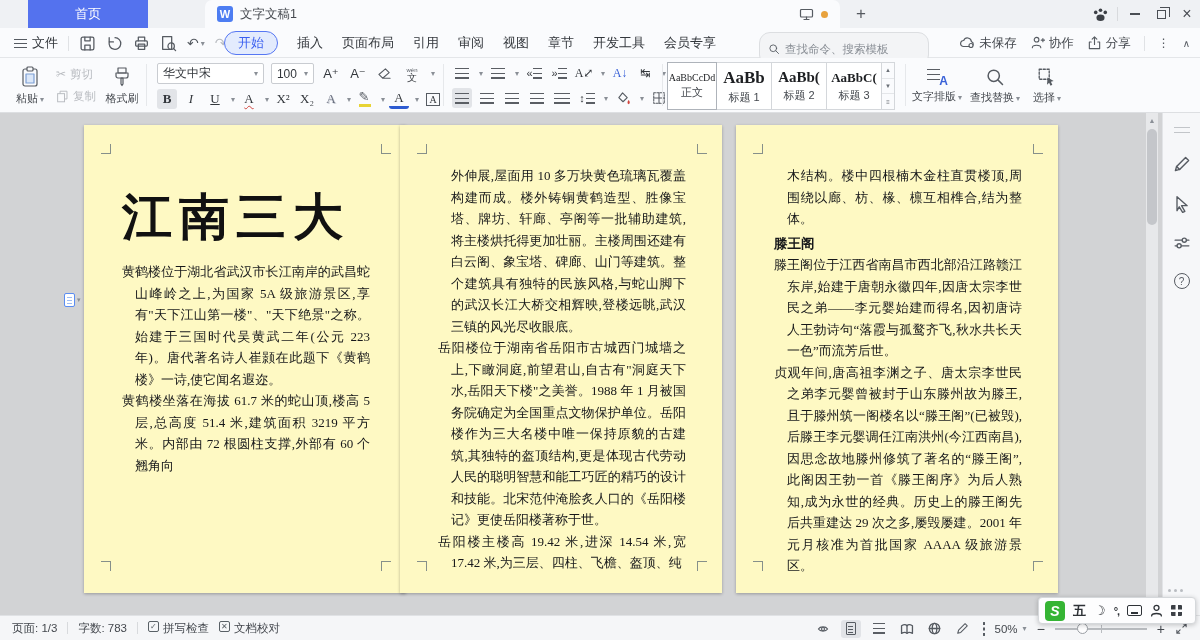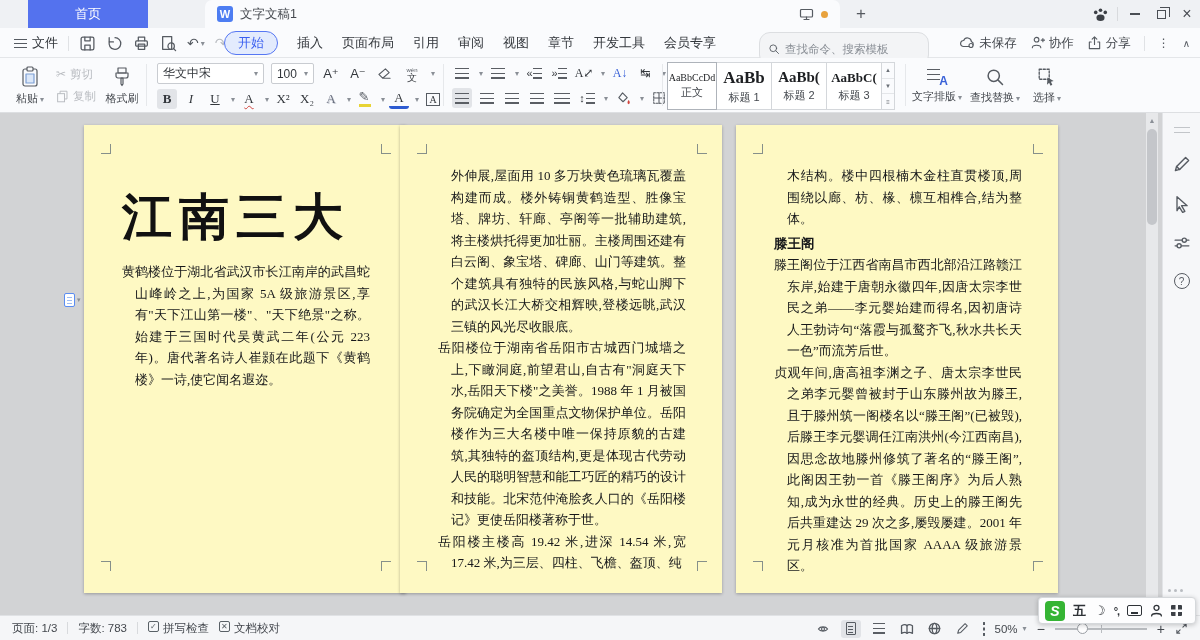--- a/index.html
+++ b/index.html
@@ -474,20 +474,21 @@
       <span class="qi-doc"></span>
       <span class="qi-dd">▾</span>
     </div>
     <div class="pginner">
       <div class="doc-title">
         <div class="titleline">
             <span>江南三大</span>
           </div>
       </div>
       <div class="doc-p">黄鹤楼位于湖北省武汉市长江南岸的武昌蛇山峰岭之上,为国家 5A 级旅游景区,享有"天下江山第一楼"、"天下绝景"之称。始建于三国时代吴黄武二年(公元 223 年)。唐代著名诗人崔颢在此题下《黄鹤楼》一诗,使它闻名遐迩。</div>
+      <div class="doc-p">黄鹤楼坐落在海拔 61.7 米的蛇山顶,楼高 5 层,总高度 51.4 米,建筑面积 3219 平方米。内部由 72 根圆柱支撑,外部有 60 个翘角向</div>
     </div>
   </div>
 
   <div class="page pg2">
     <span class="cm tl"></span>
       <span class="cm tr"></span>
     <span class="cm bl"></span>
       <span class="cm br"></span>
     <div class="pginner">
       <div class="doc-frag">外伸展,屋面用 10 多万块黄色琉璃瓦覆盖构建而成。楼外铸铜黄鹤造型、胜像宝塔、牌坊、轩廊、亭阁等一批辅助建筑,将主楼烘托得更加壮丽。主楼周围还建有白云阁、象宝塔、碑廊、山门等建筑。整个建筑具有独特的民族风格,与蛇山脚下的武汉长江大桥交相辉映,登楼远眺,武汉三镇的风光尽收眼底。</div>

